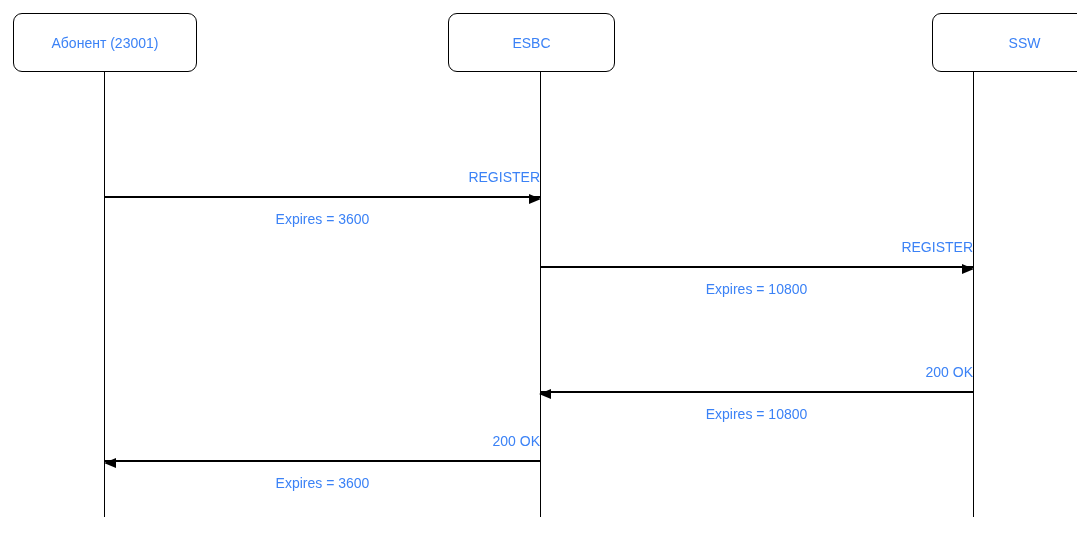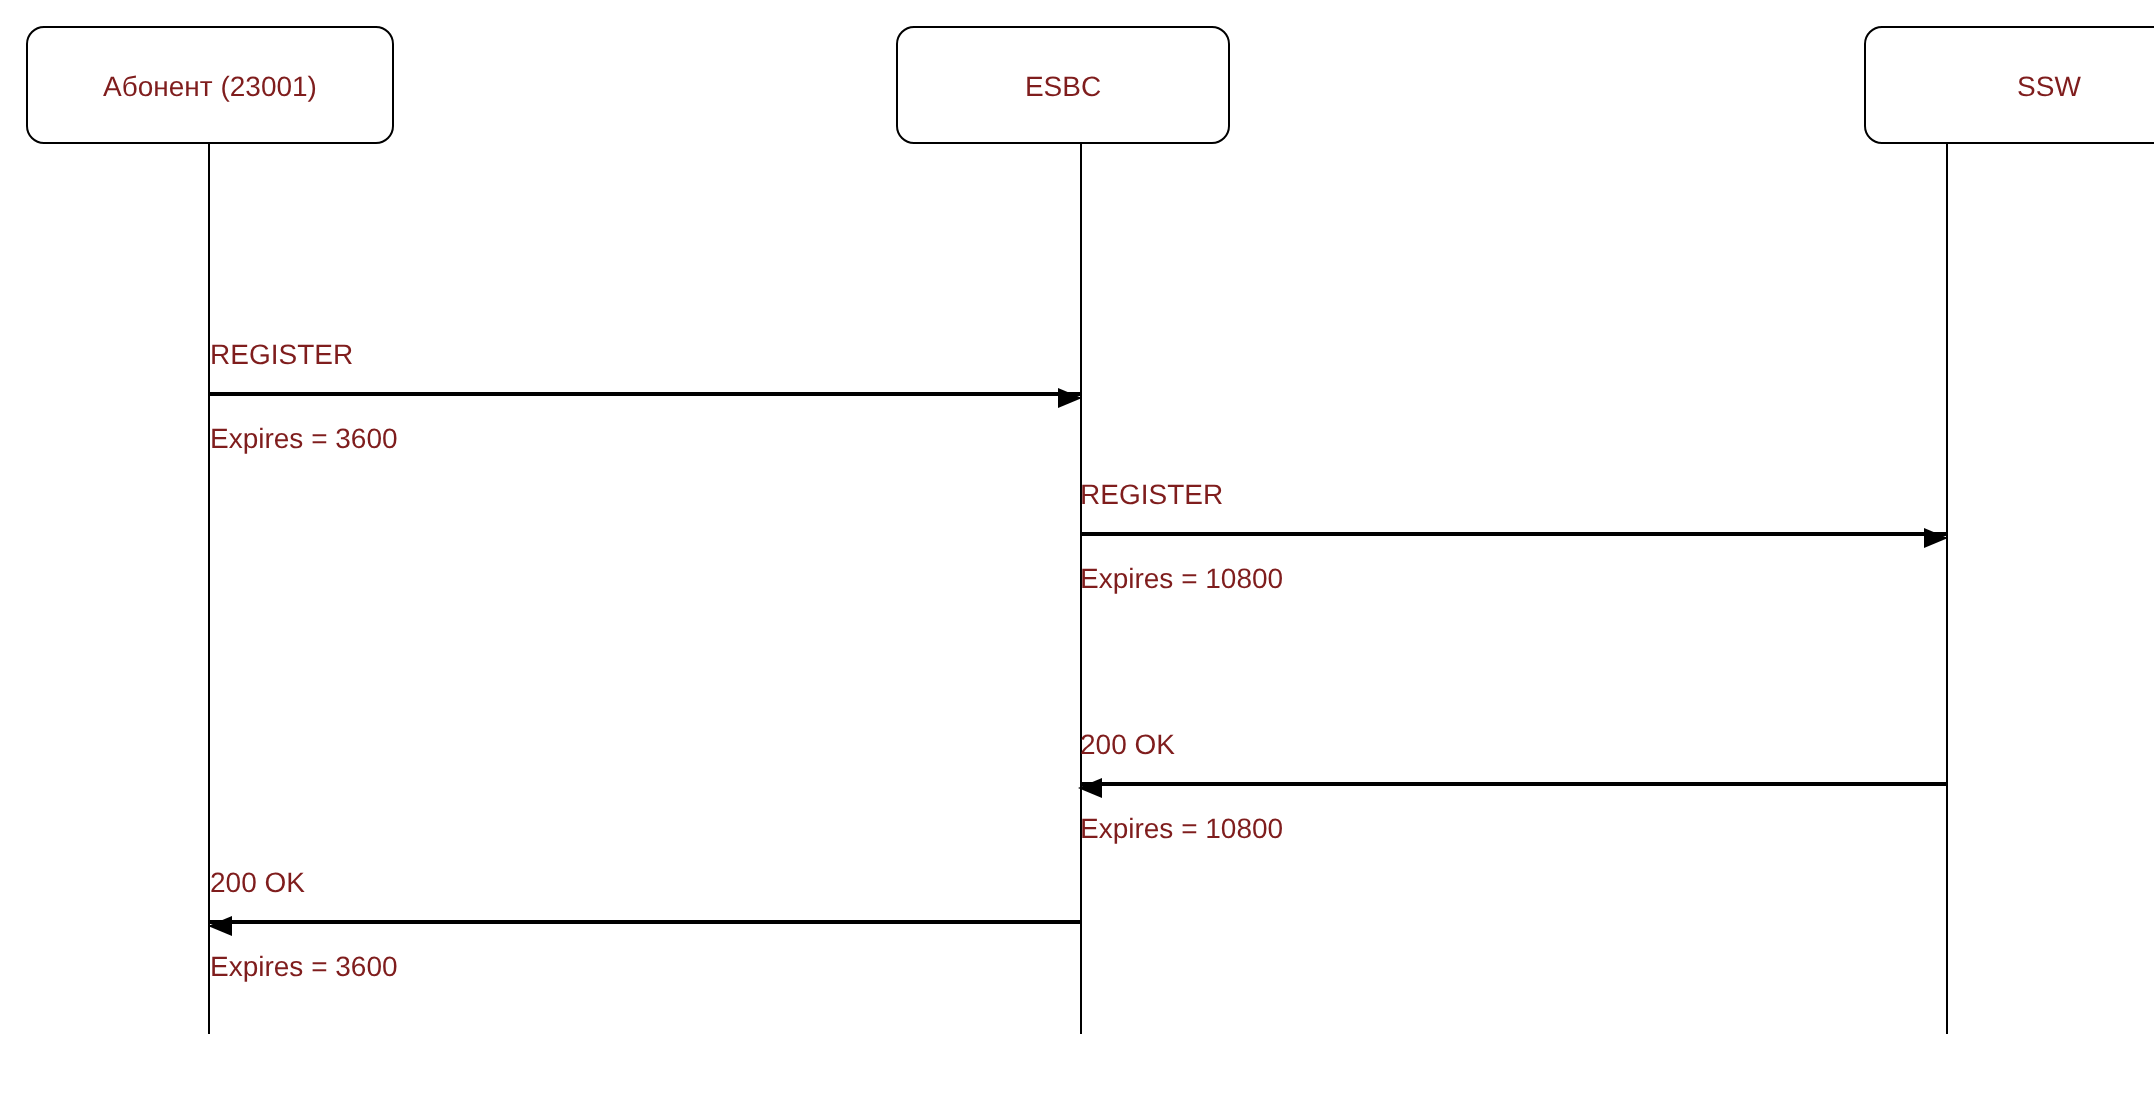--- a/index.html
+++ b/index.html
@@ -6,21 +6,21 @@
     margin: 0;
     padding: 0;
     background: #ffffff;
   }
   .canvas {
     position: relative;
     width: 1077px;
     height: 553px;
     background: #ffffff;
     font-family: "Liberation Sans", sans-serif;
-    color: #7f1d1d;
+    color: #3b82f6;
     overflow: hidden;
   }
   .actor-box {
     position: absolute;
     top: 13px;
     height: 59px;
     box-sizing: border-box;
     border: 1px solid #000000;
     border-radius: 9px;
     background: #ffffff;
@@ -42,21 +42,21 @@
   }
   .lifeline-subscriber { left: 104px; }
   .lifeline-esbc       { left: 540px; }
   .lifeline-ssw        { left: 973px; }
 
   .message {
     position: absolute;
     font-size: 14px;
   }
   .msg-label {
-    text-align: left;
+    text-align: right;
     line-height: 18px;
     height: 18px;
   }
   .msg-line {
     position: relative;
     height: 0;
     border-top: 2px solid #000000;
     margin-top: 10px;
   }
   .arrowhead {
@@ -70,21 +70,21 @@
   .arrowhead.right {
     right: -1px;
     border-left: 12px solid #000000;
   }
   .arrowhead.left {
     left: -1px;
     border-right: 12px solid #000000;
   }
   .msg-sublabel {
     margin-top: 12px;
-    text-align: left;
+    text-align: center;
     line-height: 18px;
   }
   .msg-1 { left: 105px; width: 435px; top: 168px; }
   .msg-2 { left: 540px; width: 433px; top: 238px; }
   .msg-3 { left: 540px; width: 433px; top: 363px; }
   .msg-4 { left: 105px; width: 435px; top: 432px; }
 </style>
 </head>
 <body>
 

